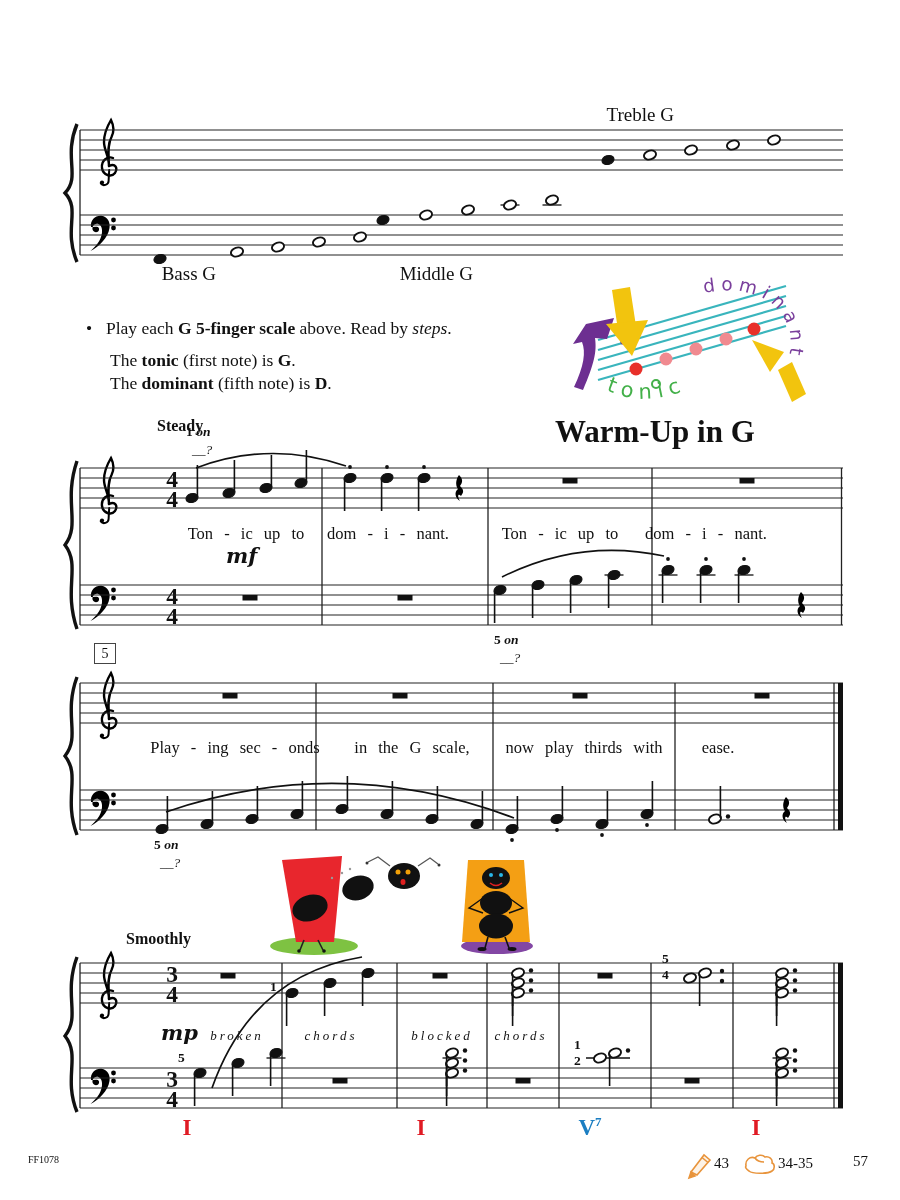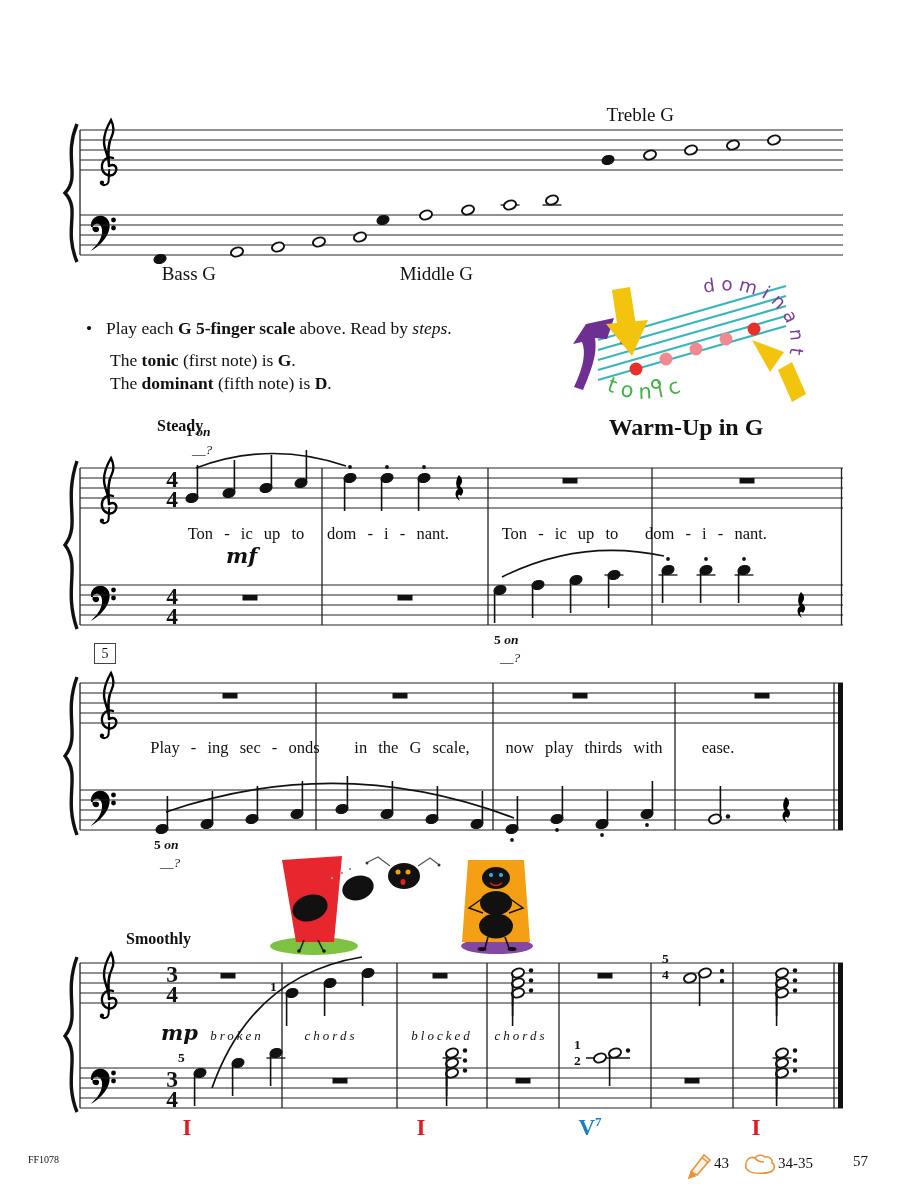--- a/index.html
+++ b/index.html
@@ -1,20 +1,20 @@
 <!DOCTYPE html>
 <html><head>
 <meta charset="utf-8">
 <style>
   html,body{margin:0;padding:0;background:#e9e9e9;}
   .page{position:relative;width:900px;height:1200px;background:#fff;margin:0 auto;
         font-family:"Liberation Serif","DejaVu Serif",serif;color:#111;overflow:hidden;}
   .t{position:absolute;white-space:pre;}
   .title{font-size:31px;font-weight:bold;letter-spacing:.5px;}
-  .head{font-size:24px;font-weight:bold;text-align:center;}
+  .head{font-size:31px;font-weight:bold;text-align:left;}
   .stafflbl{font-size:19px;font-weight:normal;text-align:right;}
   .body{font-size:17.5px;}
   .body .b{font-weight:bold;}
   .body .i{font-style:italic;}
   .tempo{font-size:16px;font-weight:bold;}
   .fing{font-size:13.5px;font-weight:bold;}
   .fing .i{font-style:italic;font-weight:bold;}
   .blank{font-size:13.5px;font-style:italic;}
   .lyr{font-size:16.5px;text-align:center;word-spacing:7px;}
   .dyn{font-size:21px;font-weight:bold;font-style:italic;font-family:"DejaVu Serif",serif;}

